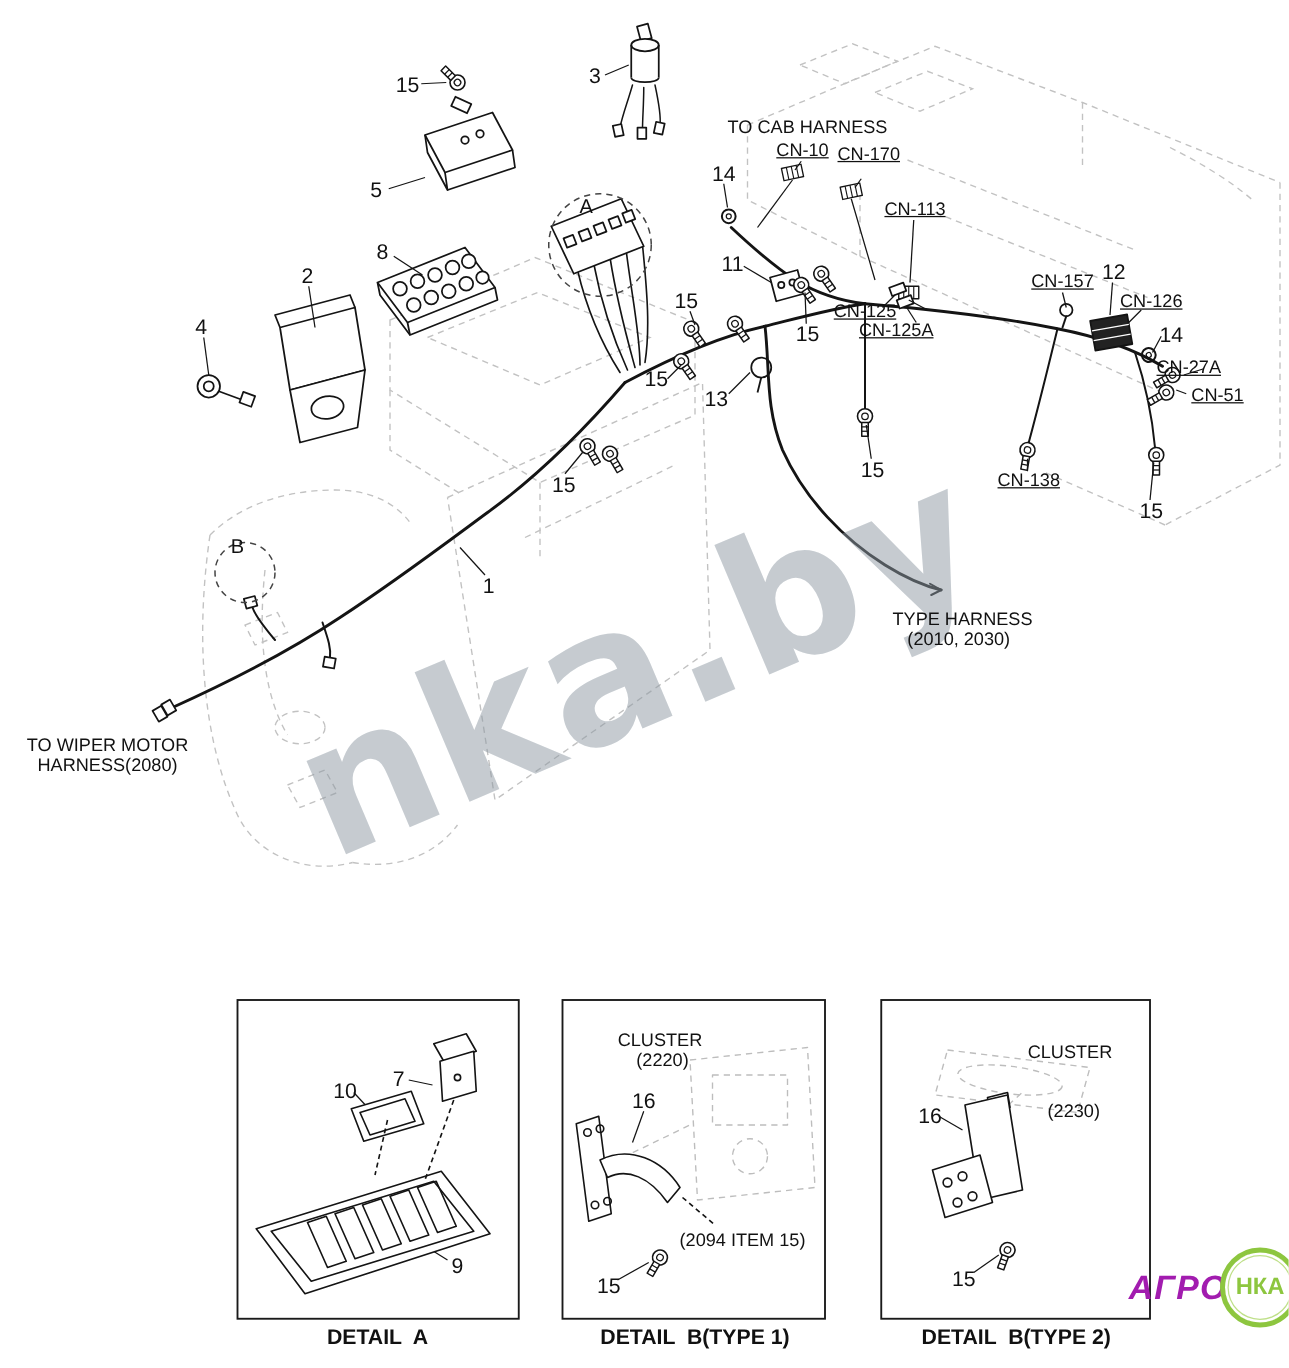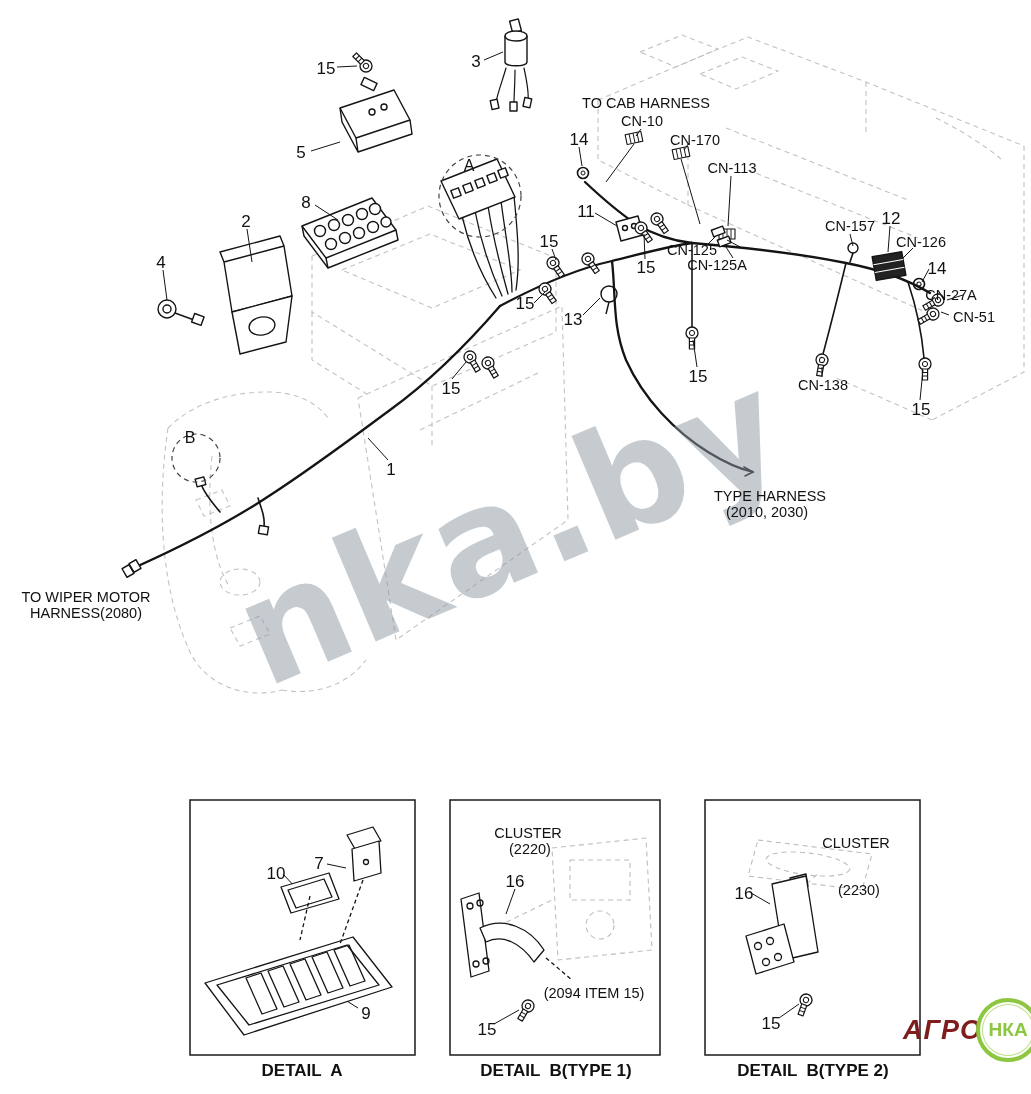--- a/index.html
+++ b/index.html
@@ -9,27 +9,27 @@
   }
   svg.art{position:absolute;left:0;top:0;z-index:1;}
   .watermark{
     position:absolute;left:185px;top:448px;width:650px;text-align:center;
     font-family:"DejaVu Sans",sans-serif;font-size:148px;font-weight:600;
     color:#8e99a3;opacity:.5;letter-spacing:2px;line-height:1.1;
     transform:rotate(-23deg);transform-origin:center;z-index:2;pointer-events:none;
   }
   .lbl{position:absolute;transform:translate(-50%,-50%);z-index:3;white-space:nowrap;line-height:1;text-align:center;}
   .co{font-size:17px;}
-  .cn{font-size:14.5px;}
+  .cn{font-size:14.5px;text-decoration:underline;}
   .note{font-size:14.5px;}
   .marker{font-size:16px;}
   .cluster{font-size:14.5px;}
   .caption{font-size:17px;font-weight:600;white-space:pre;}
   .logo{position:absolute;left:903px;top:998px;display:flex;align-items:center;z-index:4;}
-  .logo-agro{font-size:27px;font-weight:bold;font-style:italic;color:#7f1d1d;letter-spacing:1px;}
+  .logo-agro{font-size:27px;font-weight:bold;font-style:italic;color:#a21caf;letter-spacing:1px;}
   .logo-circle{
     width:56px;height:56px;border:4px solid #8dc63f;border-radius:50%;
     box-shadow:inset 0 0 0 2px #fff, inset 0 0 0 3px #bfe08a;
     display:flex;align-items:center;justify-content:center;margin-left:-6px;background:#fff;
   }
   .logo-nka{font-size:19px;font-weight:bold;color:#8dc63f;}
 </style>
 </head>
 <body>
 
@@ -345,21 +345,21 @@
   <div class="lbl co" style="left:937px;top:268px">14</div>
   <div class="lbl co" style="left:646px;top:267px">15</div>
   <div class="lbl co" style="left:525px;top:303px">15</div>
   <div class="lbl co" style="left:573px;top:319px">13</div>
   <div class="lbl co" style="left:451px;top:388px">15</div>
   <div class="lbl co" style="left:698px;top:376px">15</div>
   <div class="lbl co" style="left:921px;top:409px">15</div>
   <div class="lbl co" style="left:391px;top:469px">1</div>
 
   <div class="lbl cn" style="left:642px;top:121px">CN-10</div>
-  <div class="lbl cn" style="left:695px;top:140px">CN-170</div>
+  <div class="lbl cn" style="left:695px;top:124px">CN-170</div>
   <div class="lbl cn" style="left:732px;top:168px">CN-113</div>
   <div class="lbl cn" style="left:850px;top:226px">CN-157</div>
   <div class="lbl cn" style="left:921px;top:242px">CN-126</div>
   <div class="lbl cn" style="left:692px;top:250px">CN-125</div>
   <div class="lbl cn" style="left:717px;top:265px">CN-125A</div>
   <div class="lbl cn" style="left:951px;top:295px">CN-27A</div>
   <div class="lbl cn" style="left:974px;top:317px">CN-51</div>
   <div class="lbl cn" style="left:823px;top:385px">CN-138</div>
 
   <div class="lbl marker" style="left:469px;top:166px">A</div>

